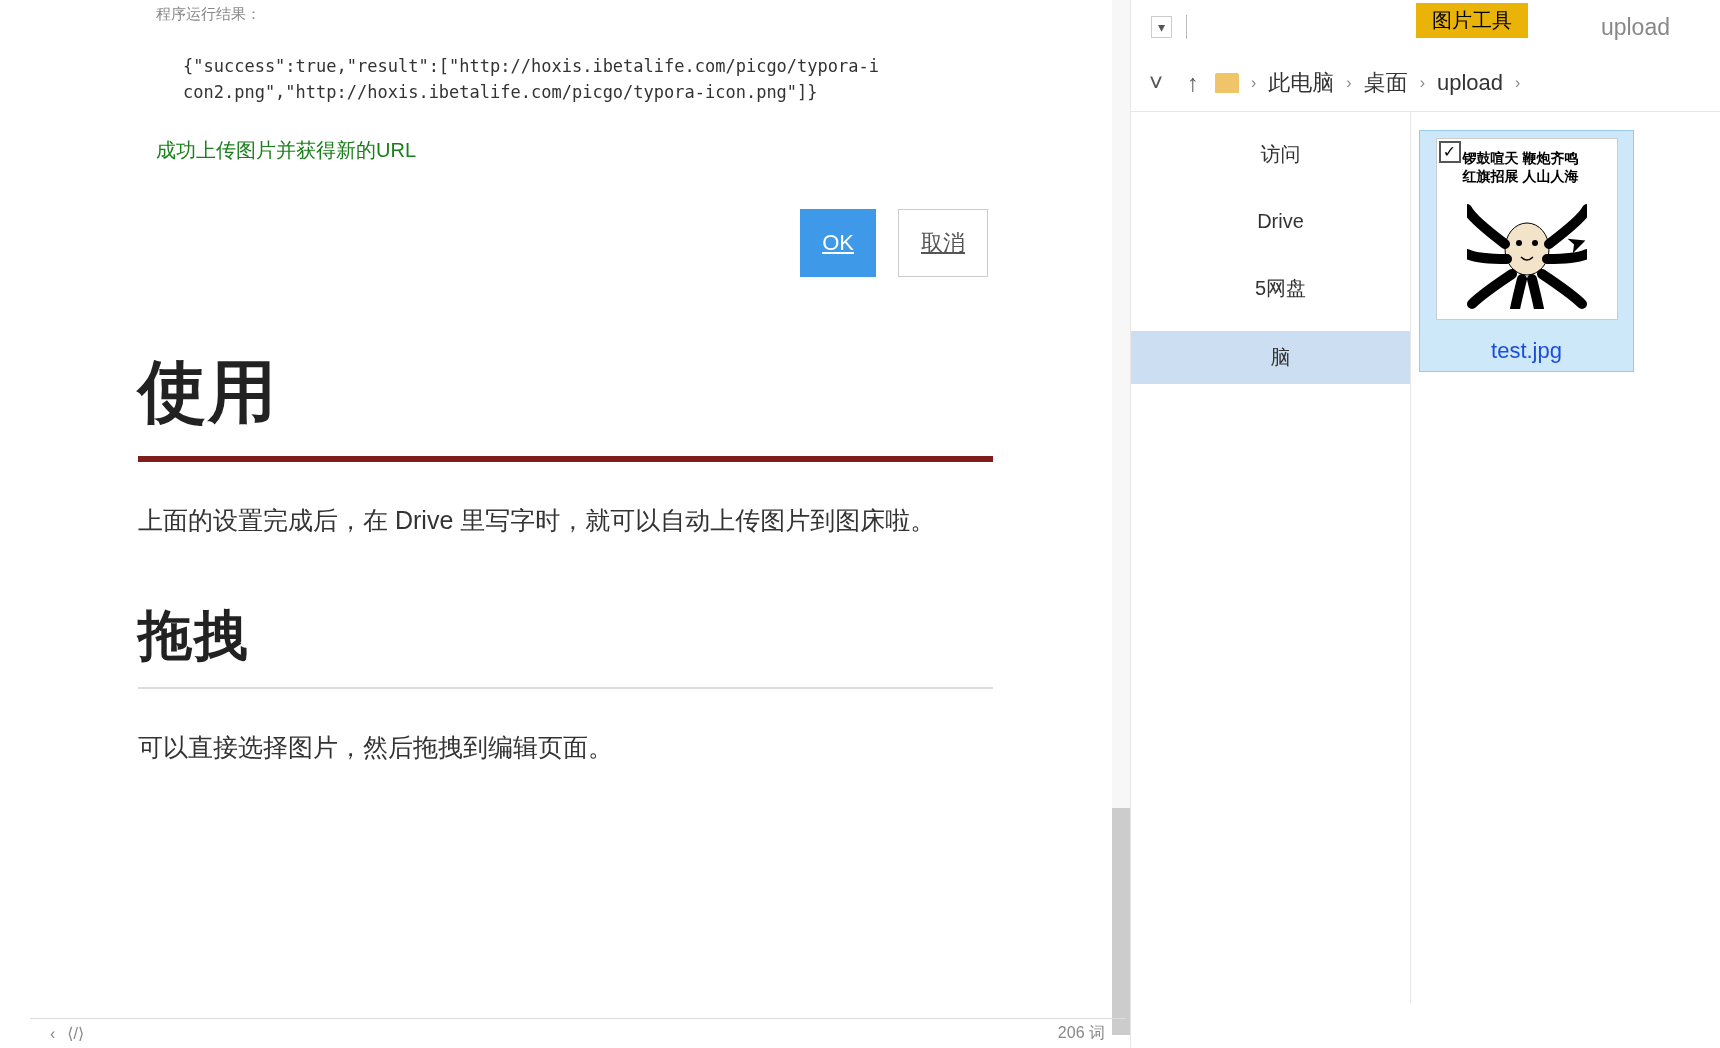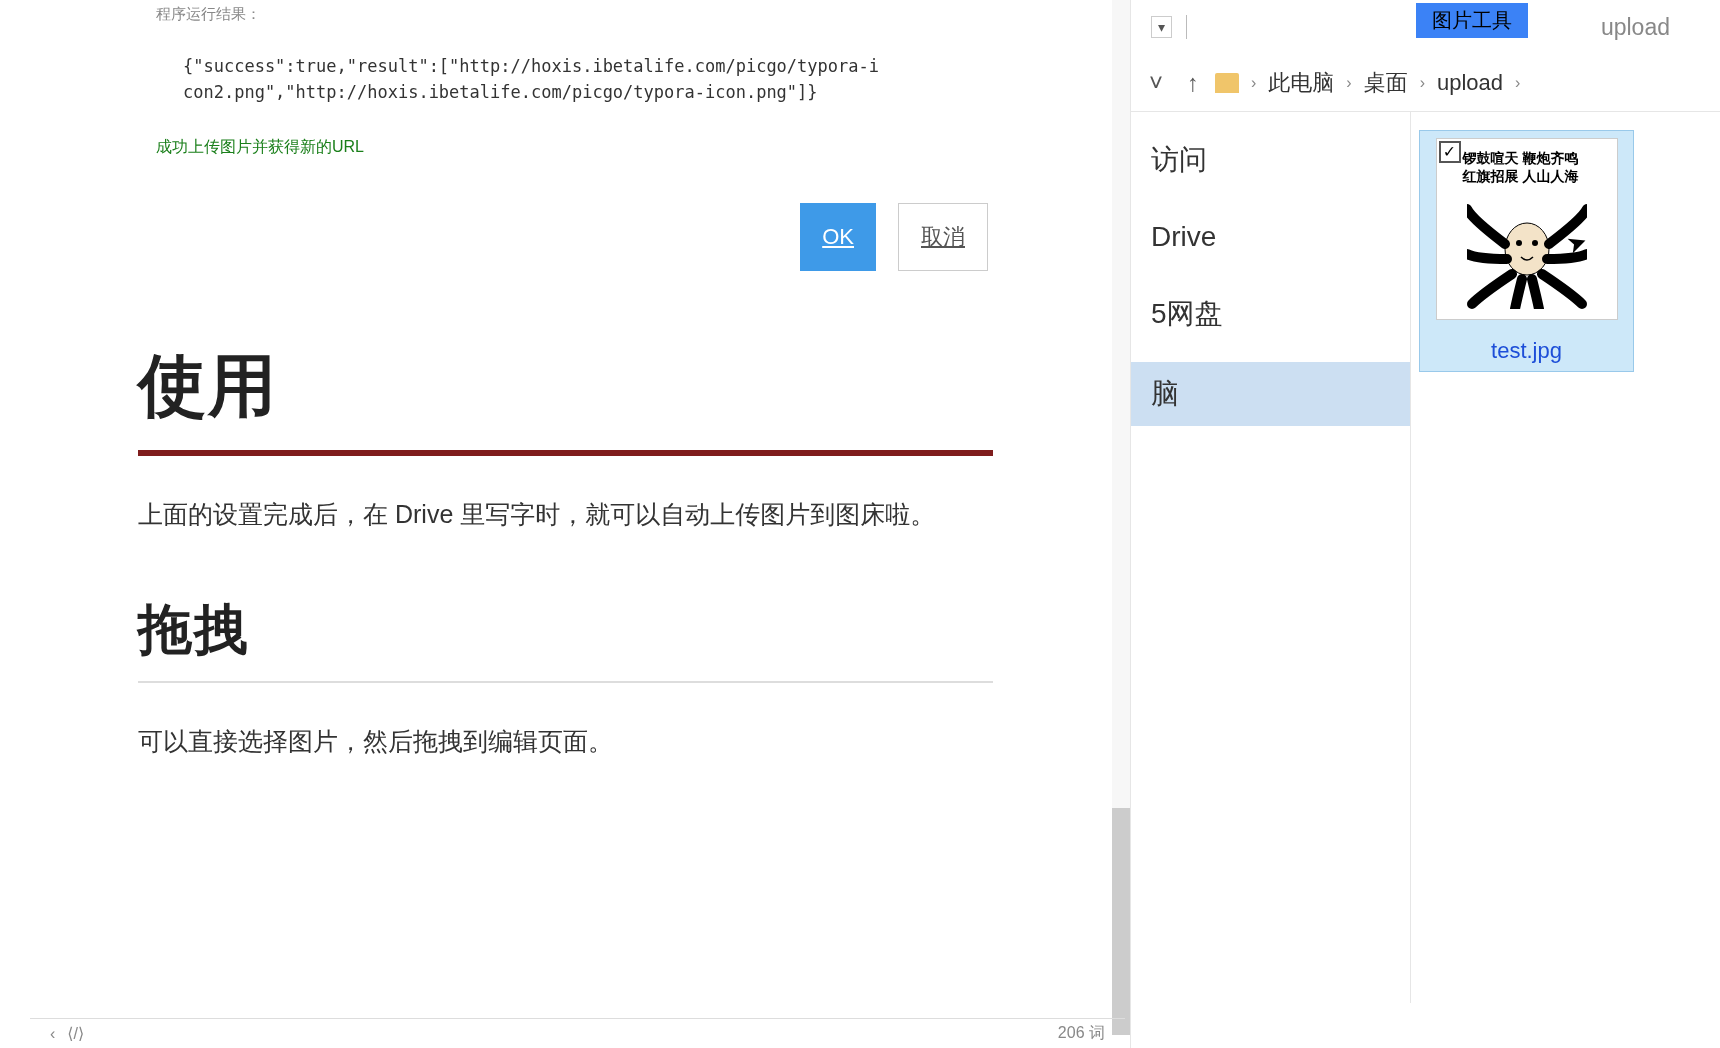--- a/index.html
+++ b/index.html
@@ -6,51 +6,51 @@
 body { width: 1720px; height: 1048px; font-family: "Microsoft YaHei", sans-serif; overflow: hidden; position: relative; background: #fff; }
 
 
 .editor-area { position: absolute; left: 0; top: 0; width: 1130px; height: 1048px; background: #fff; }
 .editor-content { position: absolute; left: 18px; top: 0; width: 1095px; height: 1035px; background: #fff; padding: 0 120px 0 120px; }
 .editor-scroll-track { position: absolute; right: 0; top: 0; width: 18px; height: 1035px; background: #f7f7f7; }
 .editor-scroll-thumb { position: absolute; right: 0; top: 808px; width: 18px; height: 227px; background: #ccc; }
 
 .result-label { font-size: 15px; color: #888; margin-top: 5px; margin-left: 18px; }
 .result-code { font-family: Consolas, monospace; font-size: 17px; color: #333; margin: 30px 0 0 45px; line-height: 1.5; white-space: pre-wrap; word-break: break-all; max-width: 700px; }
-.success-msg { color: #1a7f1a; font-size: 16px; margin-top: 32px; margin-left: 18px; }
+.success-msg { color: #1a7f1a; font-size: 20px; margin-top: 32px; margin-left: 18px; }
 .dialog-buttons { display: flex; justify-content: flex-end; gap: 22px; margin-top: 45px; margin-right: 5px; }
 .btn { padding: 18px 22px; font-size: 22px; border: none; cursor: pointer; text-decoration: underline; }
 .btn-primary { background: #3e9ae8; color: #fff; }
 .btn-secondary { background: #fff; color: #555; border: 1px solid #ccc; }
 
 h1.usage { font-size: 68px; font-weight: 800; color: #222; margin-top: 70px; padding-bottom: 18px; border-bottom: 6px solid #7f1d1d; letter-spacing: 2px; }
 .para { font-size: 25px; color: #333; line-height: 1.9; margin-top: 35px; }
 h2.drag { font-size: 54px; font-weight: 800; color: #222; margin-top: 55px; padding-bottom: 14px; border-bottom: 2px solid #ddd; letter-spacing: 2px; }
 
 .status-bar { position: absolute; bottom: 0; left: 30px; width: 1095px; height: 30px; border-top: 1px solid #ddd; font-size: 16px; color: #888; display: flex; align-items: center; padding: 0 20px; }
 .status-left { display: flex; gap: 12px; align-items: center; }
 .status-right { margin-left: auto; }
 
 
 .explorer { position: absolute; left: 1130px; top: 0; width: 590px; height: 1048px; background: #fff; border-left: 1px solid #e6e6e6; }
 .exp-titlebar { height: 54px; display: flex; align-items: center; padding-left: 20px; background: #fff; }
 .exp-titlebar-toggle { font-size: 14px; color: #555; padding: 2px 6px; border: 1px solid #ccc; }
 .exp-titlebar-sep { width: 1px; height: 24px; background: #bbb; margin: 0 14px; }
 .exp-title { font-size: 23px; color: #888; margin-left: auto; margin-right: 50px; }
-.exp-tabs-context { position: absolute; left: 285px; top: 3px; background: #3b82f6; padding: 4px 16px; font-size: 20px; text-align: right; }
+.exp-tabs-context { position: absolute; left: 285px; top: 3px; background: #eab308; padding: 4px 16px; font-size: 20px; text-align: right; }
 .exp-ribbon { height: 45px; display: flex; align-items: flex-start; gap: 60px; padding-left: 20px; font-size: 20px; color: #333; border-bottom: 1px solid #ddd; }
 .ribbon-tab { padding-top: 2px; }
 .ribbon-tab.context { position: absolute; left: 305px; top: 58px; }
 .exp-addr { height: 58px; display: flex; align-items: center; padding: 0 10px; gap: 12px; font-size: 22px; color: #333; border-bottom: 1px solid #e6e6e6; }
 .addr-arrow { color: #555; font-size: 24px; padding: 4px 8px; }
 .addr-up { color: #555; font-size: 24px; padding: 4px 4px; }
 .addr-folder-icon { width: 24px; height: 20px; background: #f0c56a; border-radius: 2px 2px 0 0; position: relative; }
 .addr-sep { color: #888; font-size: 16px; }
 .exp-body { display: flex; height: calc(100% - 157px); }
-.exp-sidebar { width: 280px; border-right: 1px solid #e6e6e6; padding: 16px 0; font-size: 28px; color: #333; }
+.exp-sidebar { width: 280px; border-right: 1px solid #e6e6e6; padding: 16px 0; font-size: 20px; color: #333; text-align: center; }
 .sb-item { padding: 13px 0 13px 20px; cursor: default; }
 .sb-item.sel { background: #ccdff2; }
 .exp-files { flex: 1; padding: 18px 8px; display: flex; flex-wrap: wrap; align-content: flex-start; }
 .file-item { width: 215px; padding: 7px; text-align: center; background: #cde8f9; border: 1px solid #99c9ea; position: relative; }
 .file-thumb { width: 182px; height: 182px; background: #fff; border: 1px solid #ccc; margin: 0 auto; position: relative; overflow: hidden; }
 .file-check { position: absolute; left: 2px; top: 2px; width: 22px; height: 22px; border: 2px solid #555; background: #fff; font-size: 16px; text-align: center; line-height: 18px; }
 .file-name { margin-top: 18px; font-size: 22px; color: #1d4ed8; }
 .thumb-text { position: absolute; top: 10px; left: 0; right: 12px; font-size: 14px; font-weight: bold; text-align: center; line-height: 1.3; color: #000; }
 .thumb-blob { position: absolute; top: 60px; left: 30px; width: 120px; height: 110px; }
 .cursor-arrow { position: absolute; top: 90px; left: 130px; font-size: 24px; color: #000; transform: rotate(-20deg); }

